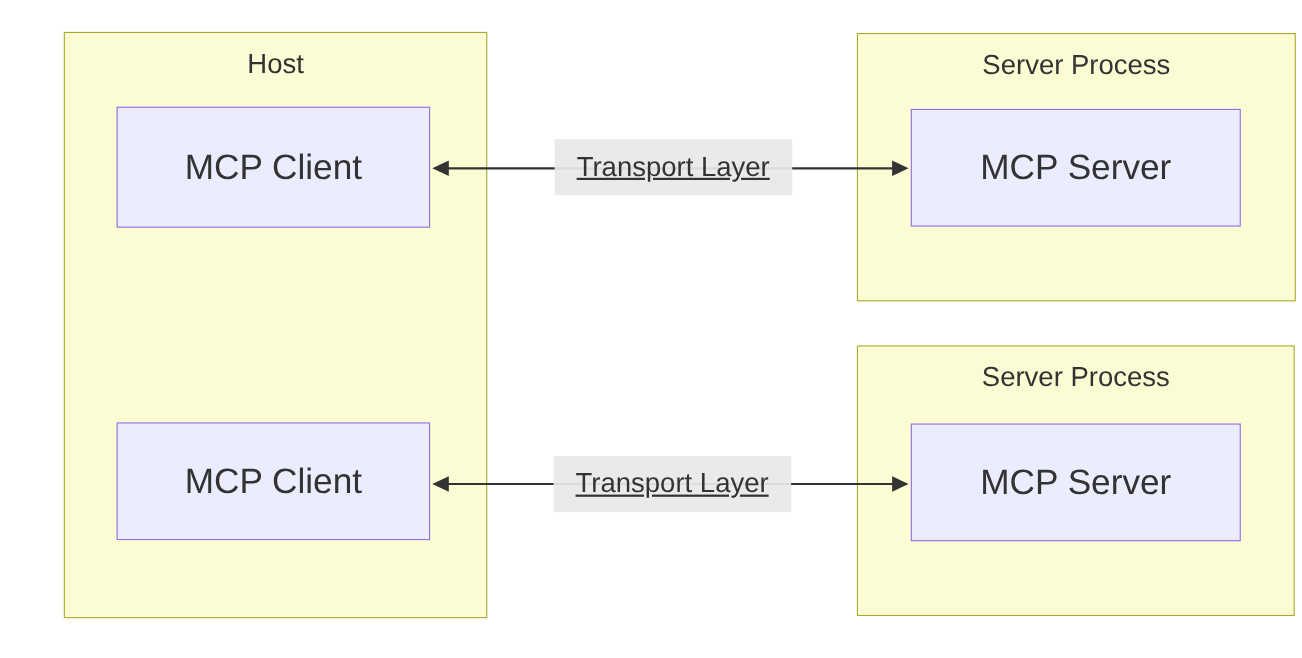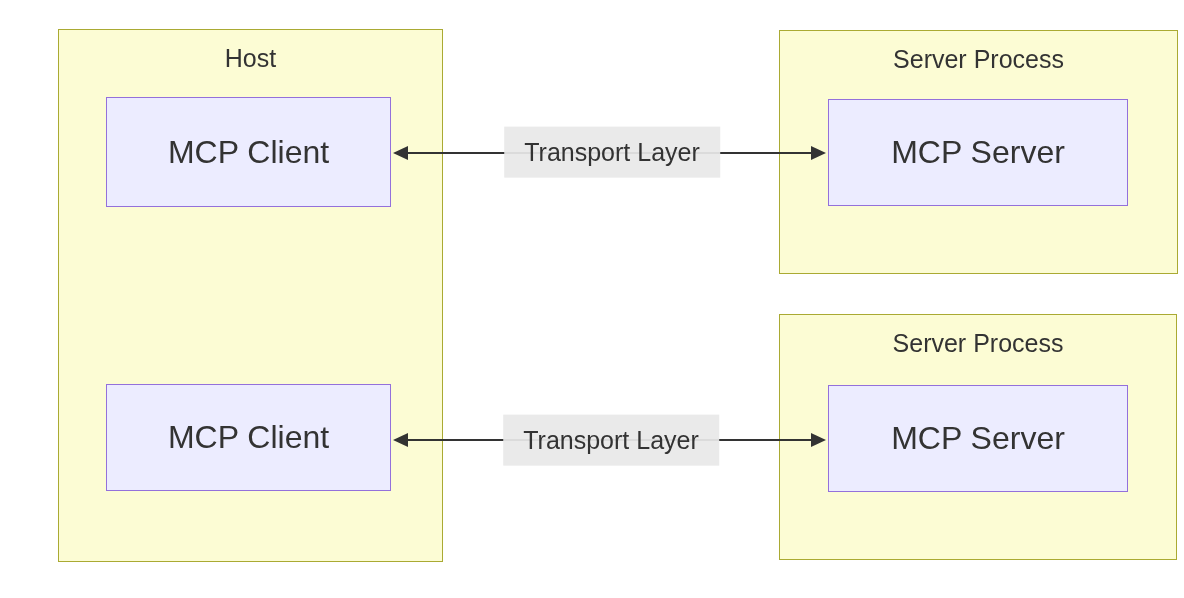--- a/index.html
+++ b/index.html
@@ -69,20 +69,21 @@
   #edges polygon { fill: var(--edge-color); }
   .edge-label {
     position: absolute;
     transform: translate(-50%, -50%);
     background: rgba(232, 232, 232, 0.93);
     padding: 6px 20px;
     font-size: 25px;
     line-height: 1.55;
     color: var(--text-color);
     white-space: nowrap;
+    text-decoration: underline;
   }
   #edge-label-1 { left: 583px; top: 152px; }
   #edge-label-2 { left: 582px; top: 440px; }
 </style>
 </head>
 <body>
 
 <div id="canvas">
 
   <section class="cluster" id="cluster-host">

